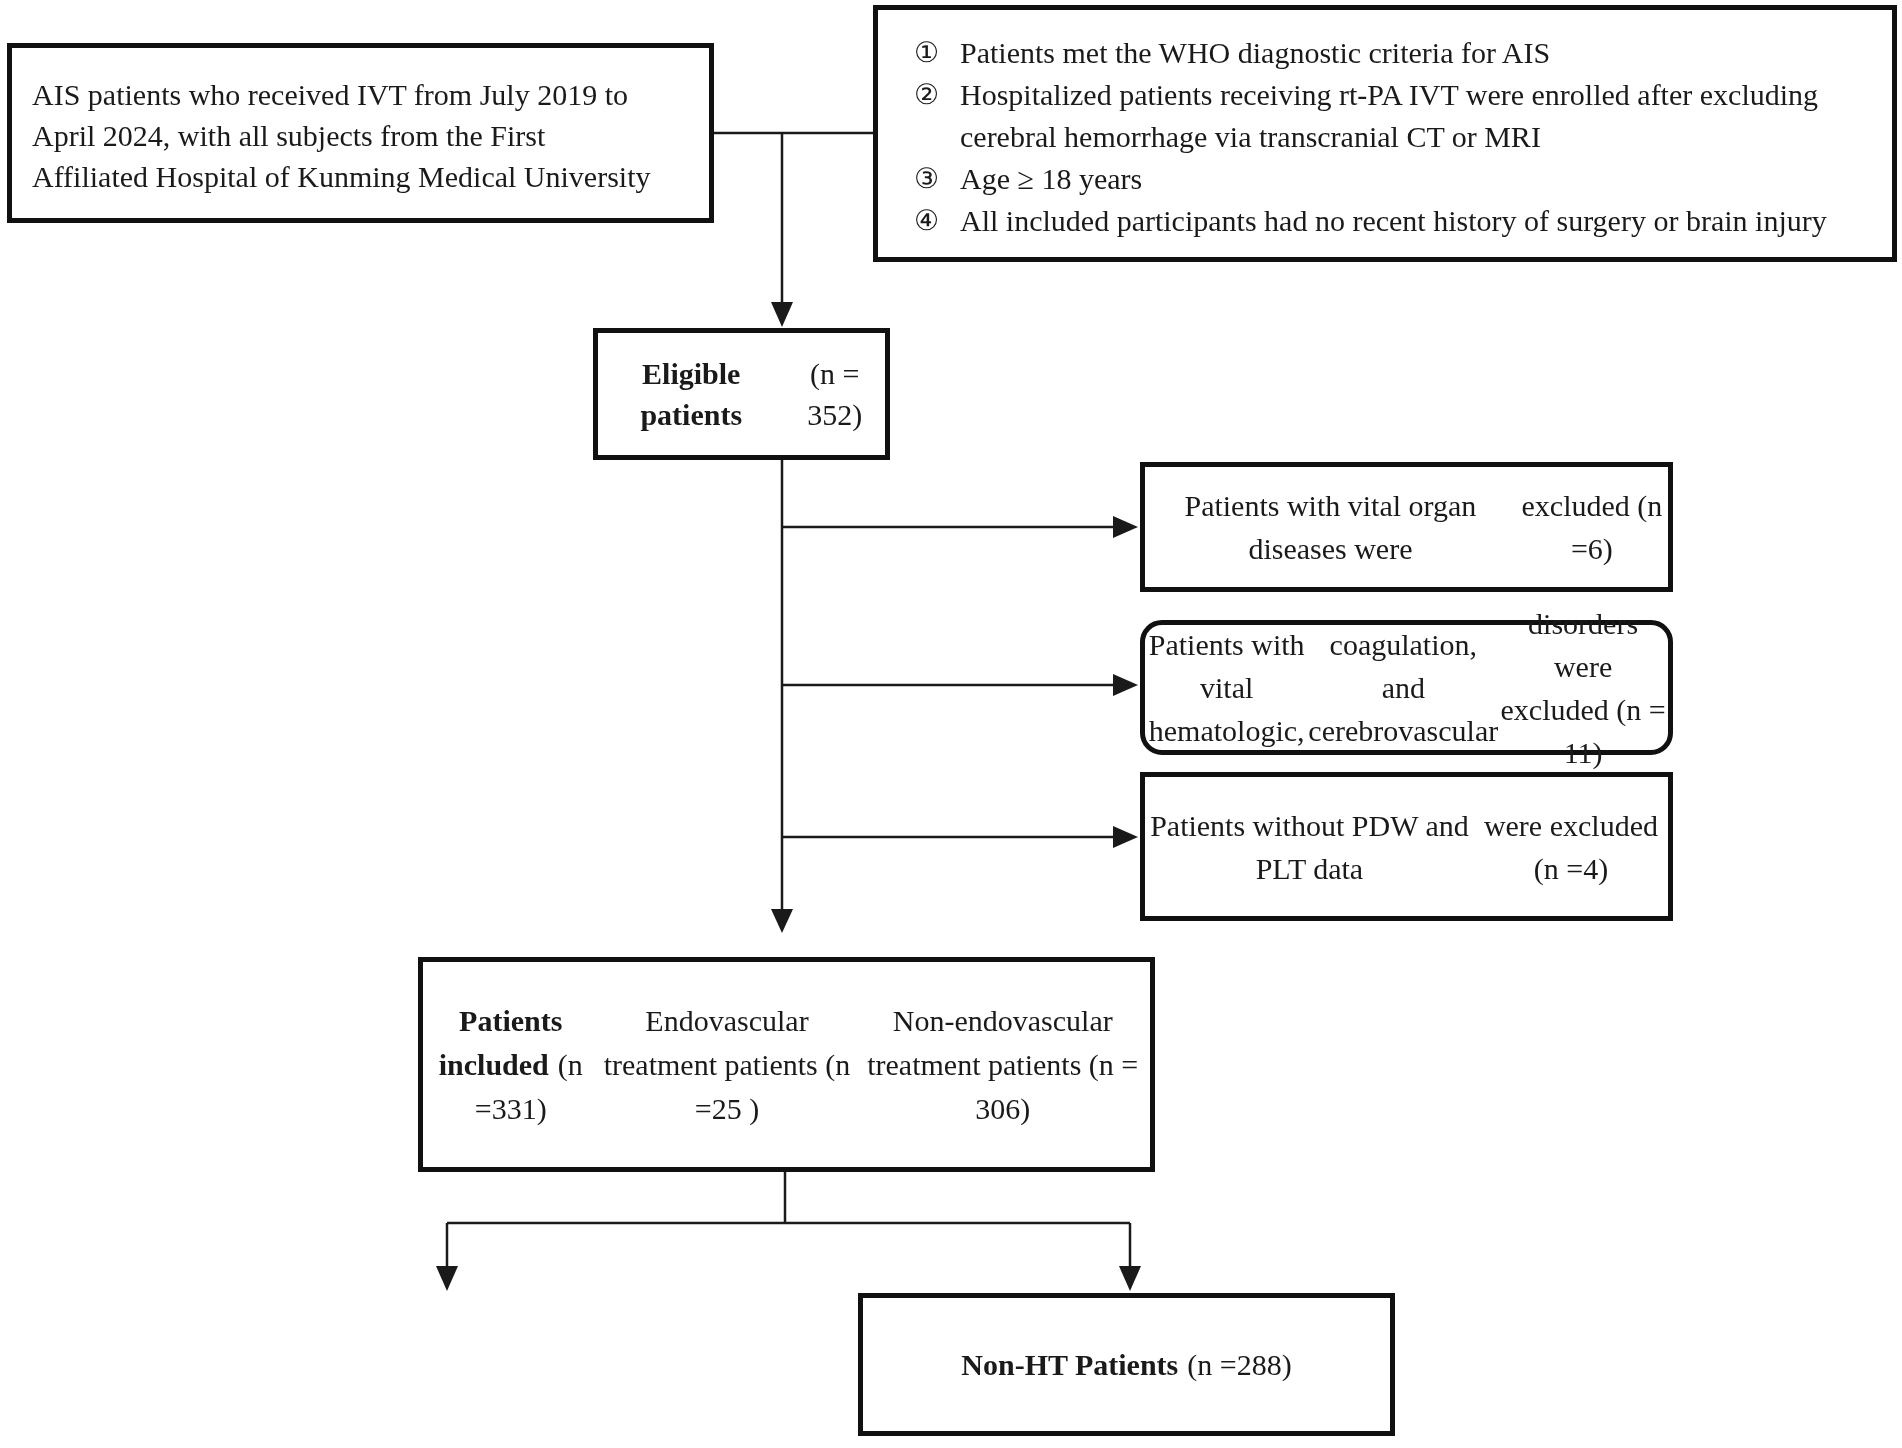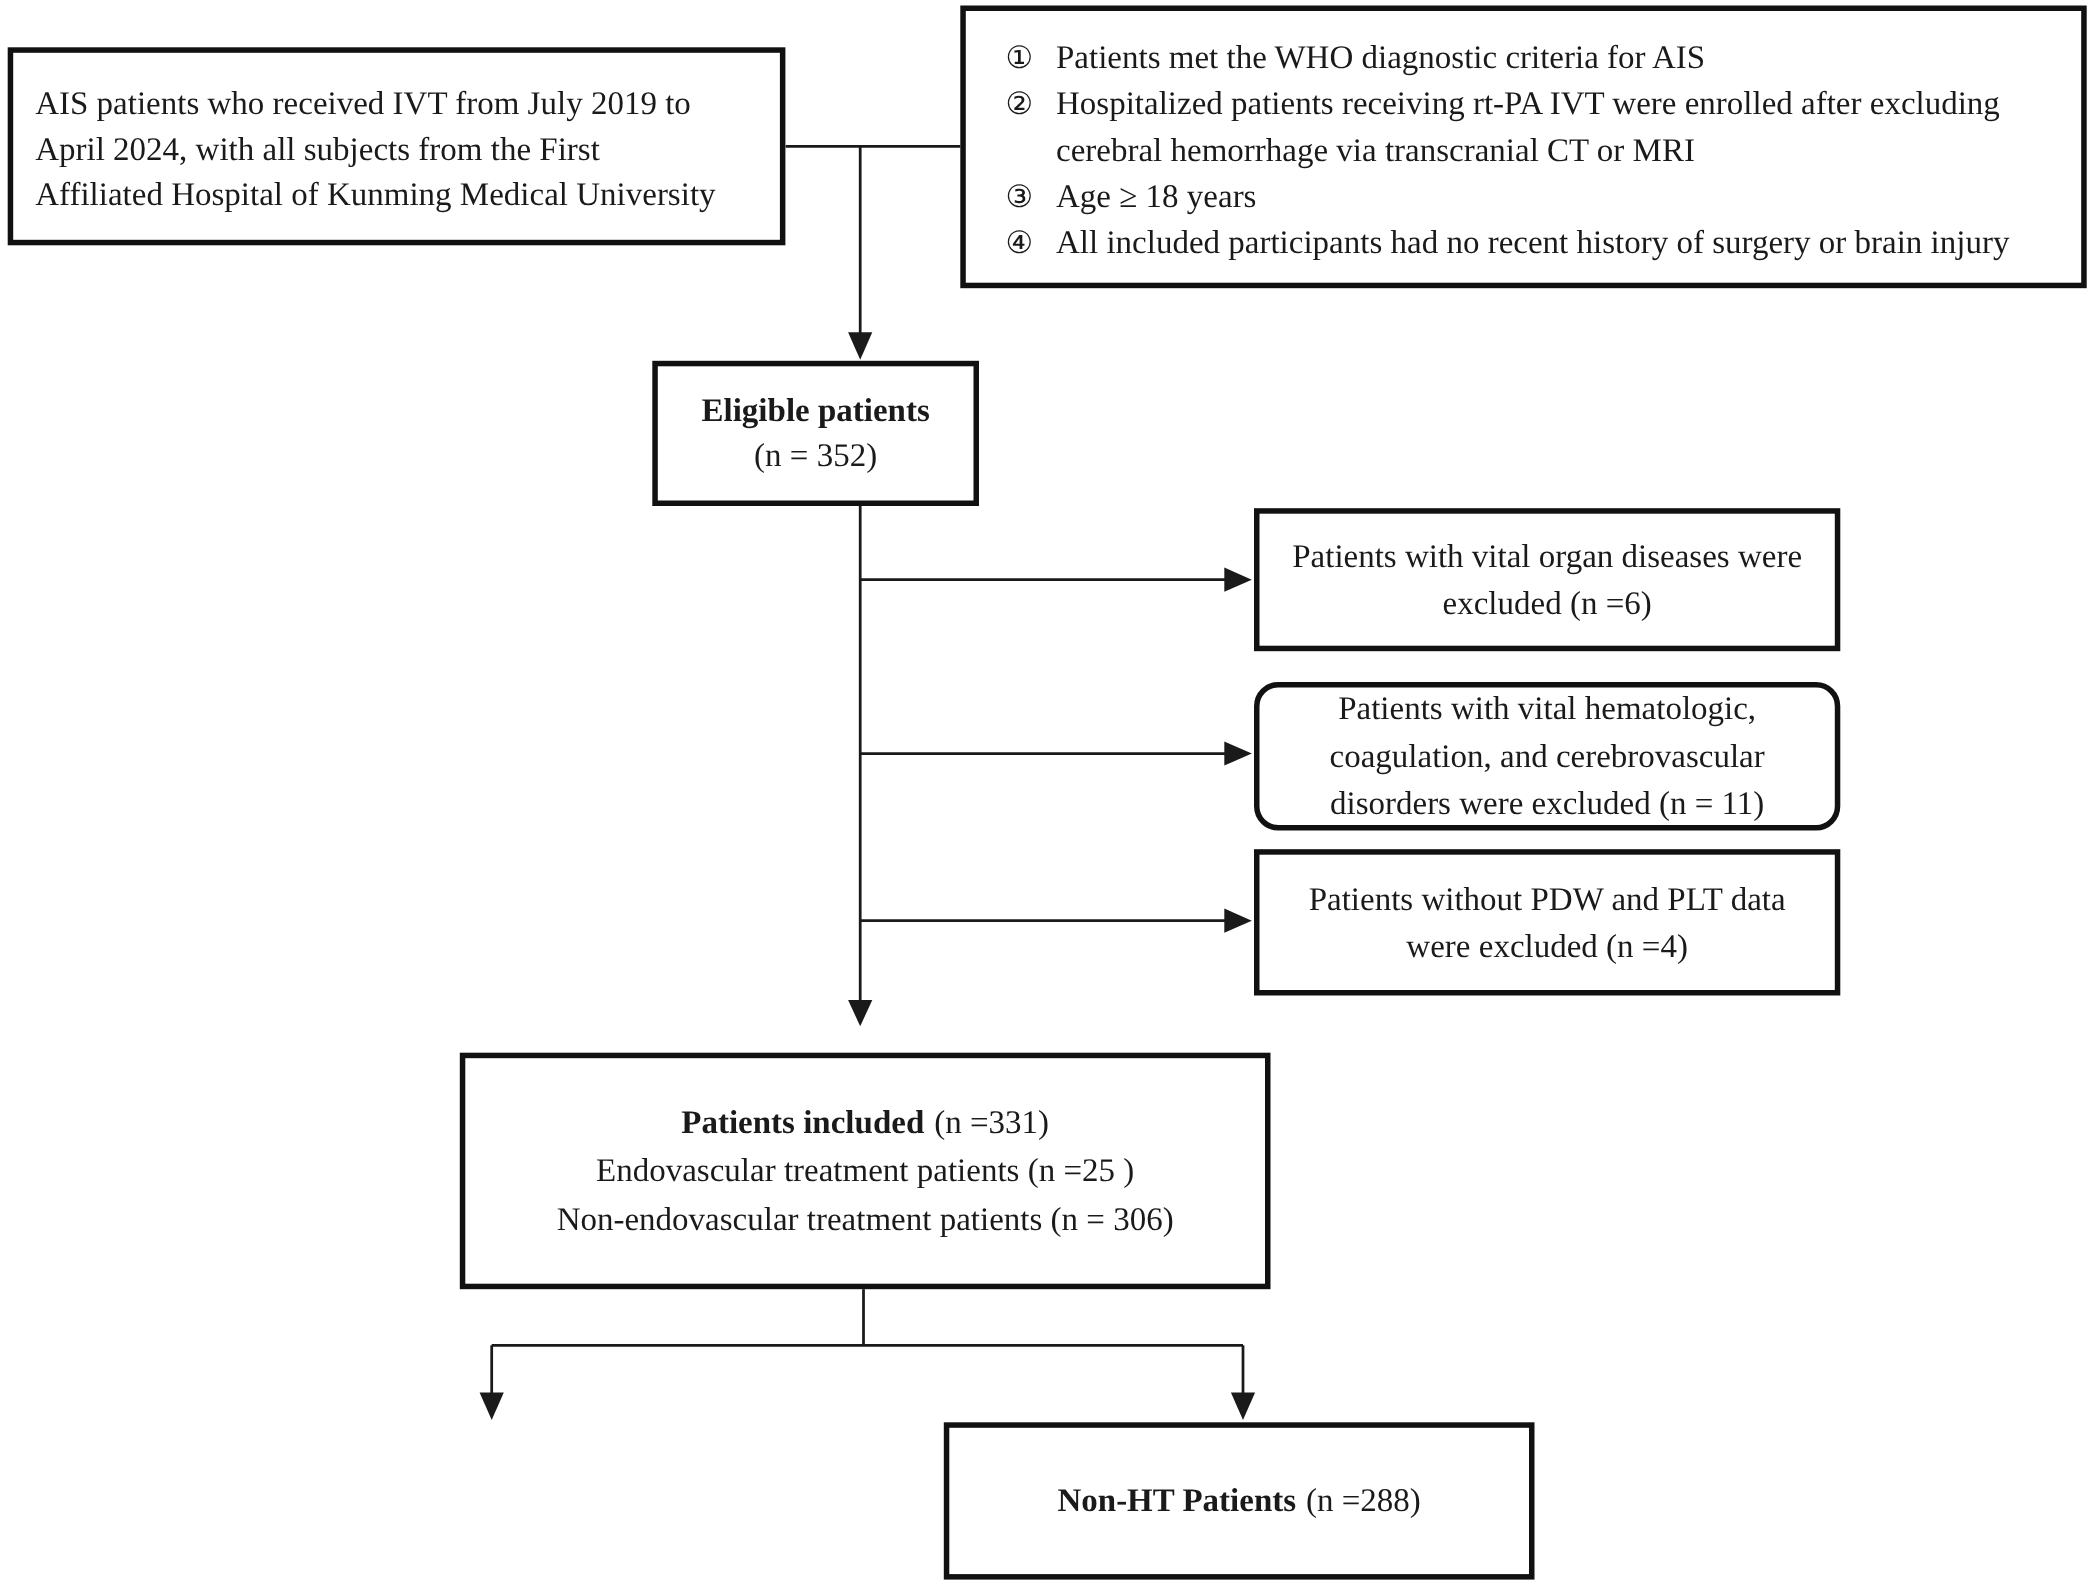--- a/index.html
+++ b/index.html
@@ -20,21 +20,21 @@
   .box {
     position: absolute;
     box-sizing: border-box;
     border: 5px solid #111111;
     background: #ffffff;
     font-size: 30px;
     line-height: 41px;
   }
   .box.center {
     display: flex;
-    flex-direction: column;
+    flex-direction: row;
     justify-content: center;
     align-items: center;
     text-align: center;
   }
   .bold { font-weight: bold; }
   .count-gap { margin-left: 9px; }
 
   
   .source-box {
     left: 7px; top: 43px; width: 707px; height: 180px;
@@ -52,21 +52,21 @@
     flex: 0 0 46px;
     font-family: "DejaVu Sans", sans-serif;
     font-size: 28px;
   }
   .criteria-text { flex: 1; }
 
   .eligible-box { left: 593px; top: 328px; width: 297px; height: 132px; }
 
   .excl-box-1 { left: 1140px; top: 462px; width: 533px; height: 130px; line-height: 43px; }
   .excl-box-2 { left: 1140px; top: 620px; width: 533px; height: 135px; line-height: 43px; border-radius: 22px; }
-  .excl-box-3 { left: 1140px; top: 772px; width: 533px; height: 133px; line-height: 43px; }
+  .excl-box-3 { left: 1140px; top: 772px; width: 533px; height: 149px; line-height: 43px; }
 
   .included-box { left: 418px; top: 957px; width: 737px; height: 215px; line-height: 44px; }
 
   .ht-box    { left: 177px; top: 1293px; width: 498px; height: 143px; }
   .nonht-box { left: 858px; top: 1293px; width: 537px; height: 143px; }
 </style>
 </head>
 <body>
 
 <div class="canvas">

